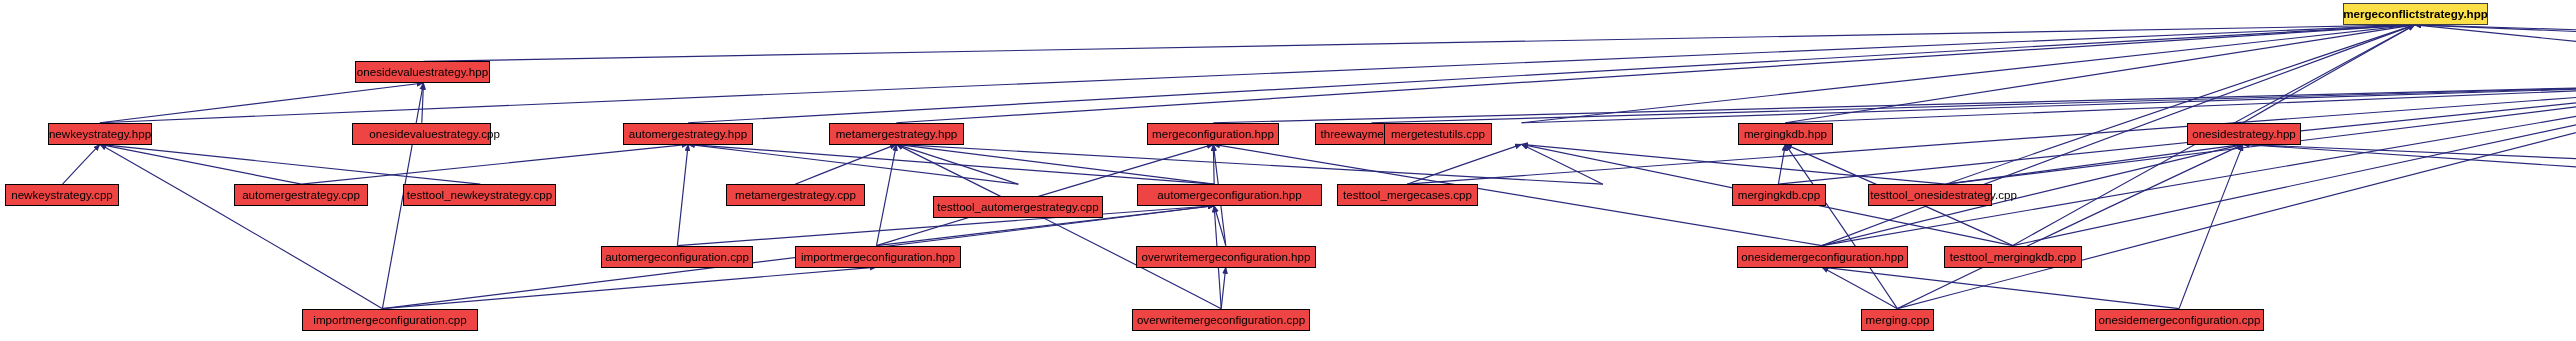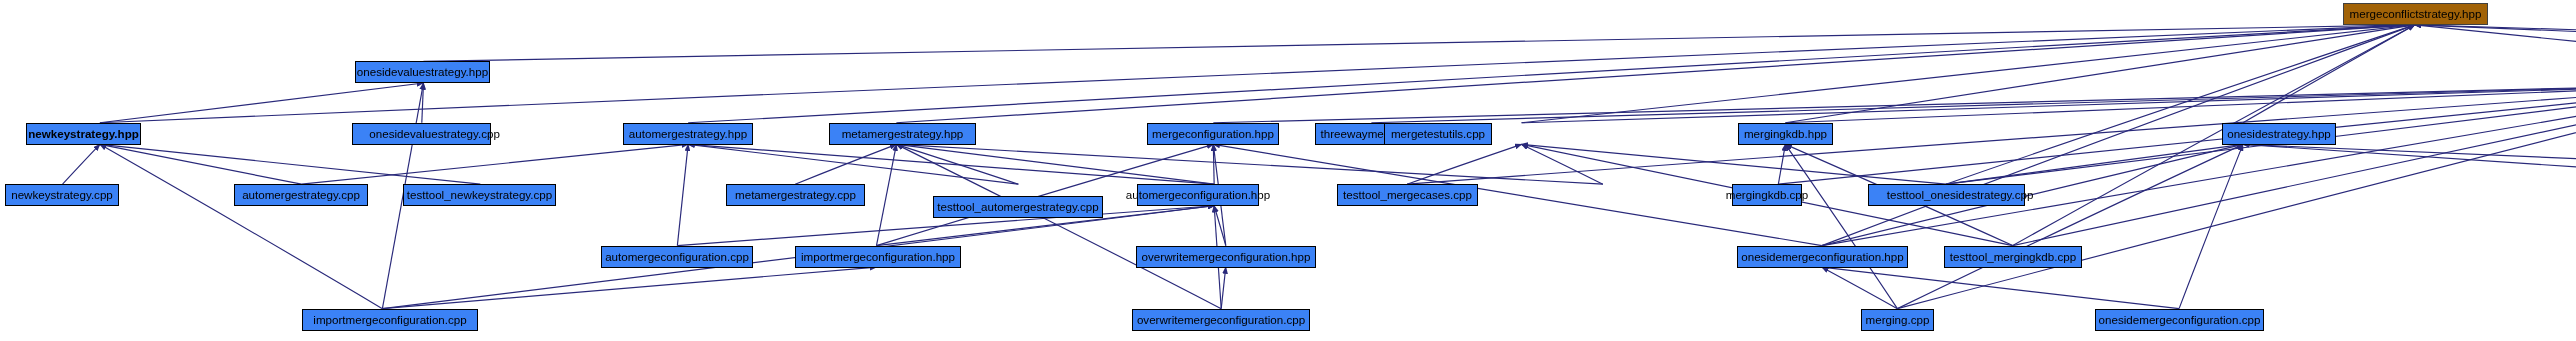--- a/index.html
+++ b/index.html
@@ -20,35 +20,36 @@
     left: 0;
     top: 0;
     width: 2576px;
     height: 341px;
     pointer-events: none;
   }
   .node {
     position: absolute;
     box-sizing: border-box;
     border: 0.8px solid #000000;
-    background: #3b82f6;
+    background: #ef4444;
     color: #000000;
     font-size: 11.6px;
     line-height: 1;
     height: 21.6px;
     display: flex;
     align-items: center;
     justify-content: center;
     padding: 0 5.8px;
     white-space: nowrap;
     z-index: 5;
   }
   .node.root {
-    background: #a16207;
+    background: #fde047;
     border-color: #404040;
+    font-weight: bold;
   }
 </style>
 </head>
 <body>
 
 <div id="graph-root">
   <svg id="edge-layer" width="2576" height="341" viewBox="0 0 3103 411">
       <defs>
         <marker id="ah" markerWidth="9" markerHeight="7" refX="8" refY="3.5" orient="auto" markerUnits="userSpaceOnUse">
           <path d="M0,0 L9,3.5 L0,7 z" fill="#29297a"></path>
@@ -116,38 +117,38 @@
       <path d="M1476.5,296 Q1470.34,274.4 1462.5,248" fill="none" stroke="#29297a" stroke-width="1.4" marker-end="url(#ah)"></path>
       <path d="M460,372 Q901.1,316.2 1462.5,248" fill="none" stroke="#29297a" stroke-width="1.4" marker-end="url(#ah)"></path>
       <path d="M1471,372 Q1467.26,316.2 1462.5,248" fill="none" stroke="#29297a" stroke-width="1.4" marker-end="url(#ah)"></path>
       <path d="M460,372 Q722.02,349.5 1055.5,322" fill="none" stroke="#29297a" stroke-width="1.4" marker-end="url(#ah)"></path>
       <path d="M1471,372 Q1473.42,349.5 1476.5,322" fill="none" stroke="#29297a" stroke-width="1.4" marker-end="url(#ah)"></path>
       <path d="M2625.5,372 Q2436.08,349.5 2195,322" fill="none" stroke="#29297a" stroke-width="1.4" marker-end="url(#ah)"></path>
       <path d="M2286,372 Q2245.96,349.5 2195,322" fill="none" stroke="#29297a" stroke-width="1.4" marker-end="url(#ah)"></path>
     </svg>
 <div class="node root" style="left: 2343px; top: 3.3px; width: 145px;">mergeconflictstrategy.hpp</div>
     <div class="node" style="left: 355px; top: 61px; width: 135px;">onesidevaluestrategy.hpp</div>
-    <div class="node" style="left: 26px; top: 123px; width: 115px; font-weight: bold;">newkeystrategy.hpp</div>
+    <div class="node" style="left: 48px; top: 123px; width: 104px;">newkeystrategy.hpp</div>
     <div class="node" style="left: 352px; top: 123px; width: 139px; padding-left: 32px;">onesidevaluestrategy.cpp</div>
     <div class="node" style="left: 623px; top: 123px; width: 130px;">automergestrategy.hpp</div>
-    <div class="node" style="left: 829px; top: 123px; width: 147px;">metamergestrategy.hpp</div>
+    <div class="node" style="left: 829px; top: 123px; width: 135px;">metamergestrategy.hpp</div>
     <div class="node" style="left: 1147px; top: 123px; width: 132px;">mergeconfiguration.hpp</div>
     <div class="node" style="left: 1315px; top: 123px; width: 113px;">threewaymerge.cpp</div>
     <div class="node" style="left: 1384px; top: 123px; width: 108px;">mergetestutils.cpp</div>
     <div class="node" style="left: 1738px; top: 123px; width: 95px;">mergingkdb.hpp</div>
-    <div class="node" style="left: 2187px; top: 123px; width: 114px; margin-left: 35px;">onesidestrategy.hpp</div>
+    <div class="node" style="left: 2187px; top: 123px; width: 114px;">onesidestrategy.hpp</div>
     <div class="node" style="left: 5px; top: 184px; width: 114px;">newkeystrategy.cpp</div>
     <div class="node" style="left: 234px; top: 184px; width: 134px;">automergestrategy.cpp</div>
     <div class="node" style="left: 403px; top: 184px; width: 153px;">testtool_newkeystrategy.cpp</div>
     <div class="node" style="left: 726px; top: 184px; width: 139px;">metamergestrategy.cpp</div>
     <div class="node" style="left: 933px; top: 184px; width: 170px; margin-top: 12px;">testtool_automergestrategy.cpp</div>
-    <div class="node" style="left: 1137px; top: 184px; width: 122px;">automergeconfiguration.hpp</div>
+    <div class="node" style="left: 1137px; top: 184px; width: 185px;">automergeconfiguration.hpp</div>
     <div class="node" style="left: 1337px; top: 184px; width: 141px;">testtool_mergecases.cpp</div>
-    <div class="node" style="left: 1732px; top: 184px; width: 70px;">mergingkdb.cpp</div>
-    <div class="node" style="left: 1868px; top: 184px; width: 157px; padding-left: 33px;">testtool_onesidestrategy.cpp</div>
+    <div class="node" style="left: 1732px; top: 184px; width: 94px;">mergingkdb.cpp</div>
+    <div class="node" style="left: 1868px; top: 184px; width: 124px; padding-left: 33px;">testtool_onesidestrategy.cpp</div>
     <div class="node" style="left: 601px; top: 246px; width: 152px;">automergeconfiguration.cpp</div>
     <div class="node" style="left: 795px; top: 246px; width: 166px;">importmergeconfiguration.hpp</div>
     <div class="node" style="left: 1136px; top: 246px; width: 180px;">overwritemergeconfiguration.hpp</div>
     <div class="node" style="left: 1737px; top: 246px; width: 171px;">onesidemergeconfiguration.hpp</div>
     <div class="node" style="left: 1944px; top: 246px; width: 138px;">testtool_mergingkdb.cpp</div>
     <div class="node" style="left: 302px; top: 309px; width: 176px;">importmergeconfiguration.cpp</div>
     <div class="node" style="left: 1132px; top: 309px; width: 178px;">overwritemergeconfiguration.cpp</div>
     <div class="node" style="left: 1861px; top: 309px; width: 73px;">merging.cpp</div>
     <div class="node" style="left: 2095px; top: 309px; width: 169px;">onesidemergeconfiguration.cpp</div>
   </div>

